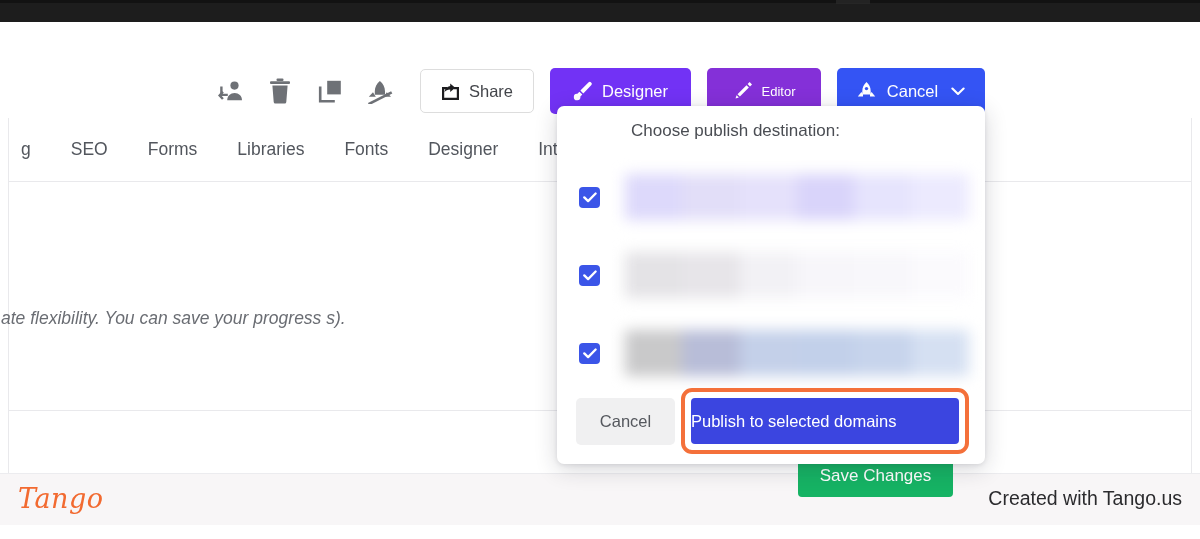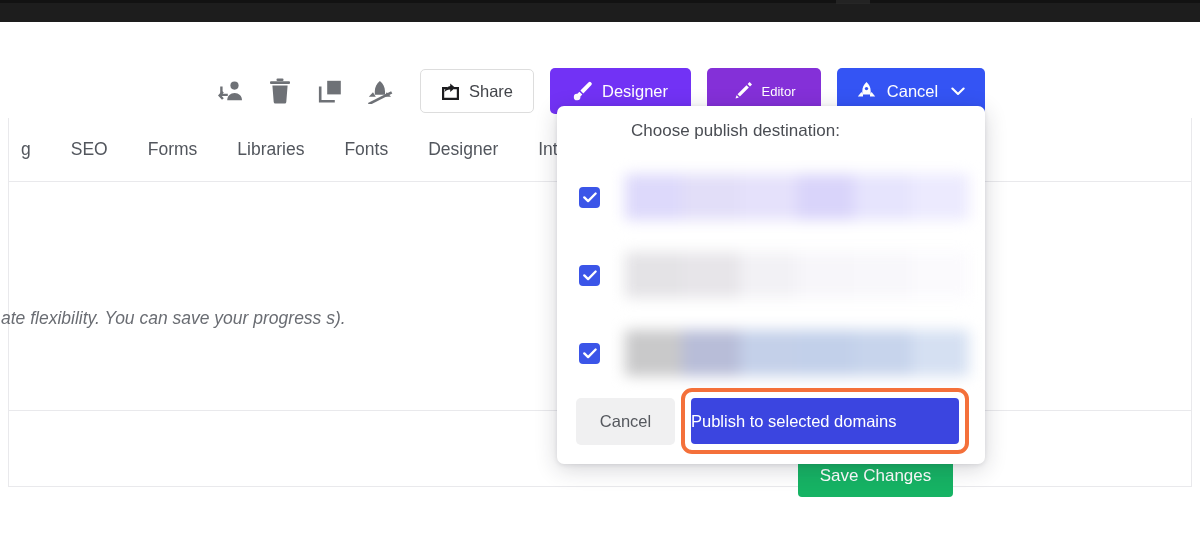--- a/index.html
+++ b/index.html
@@ -456,14 +456,18 @@
       <div id="btn-cancel">
         <span>Cancel</span>
       </div>
       <div class="publish-highlight"></div>
       <div id="btn-publish-domains">
         <span>Publish to selected domains</span>
       </div>
     </div>
   </div>
 
+  <div class="tango-footer">
+    <div class="tango-logo">Tango</div>
+    <div class="tango-credit">Created with Tango.us</div>
+  </div>
 
 </div>
 
 </body></html>

